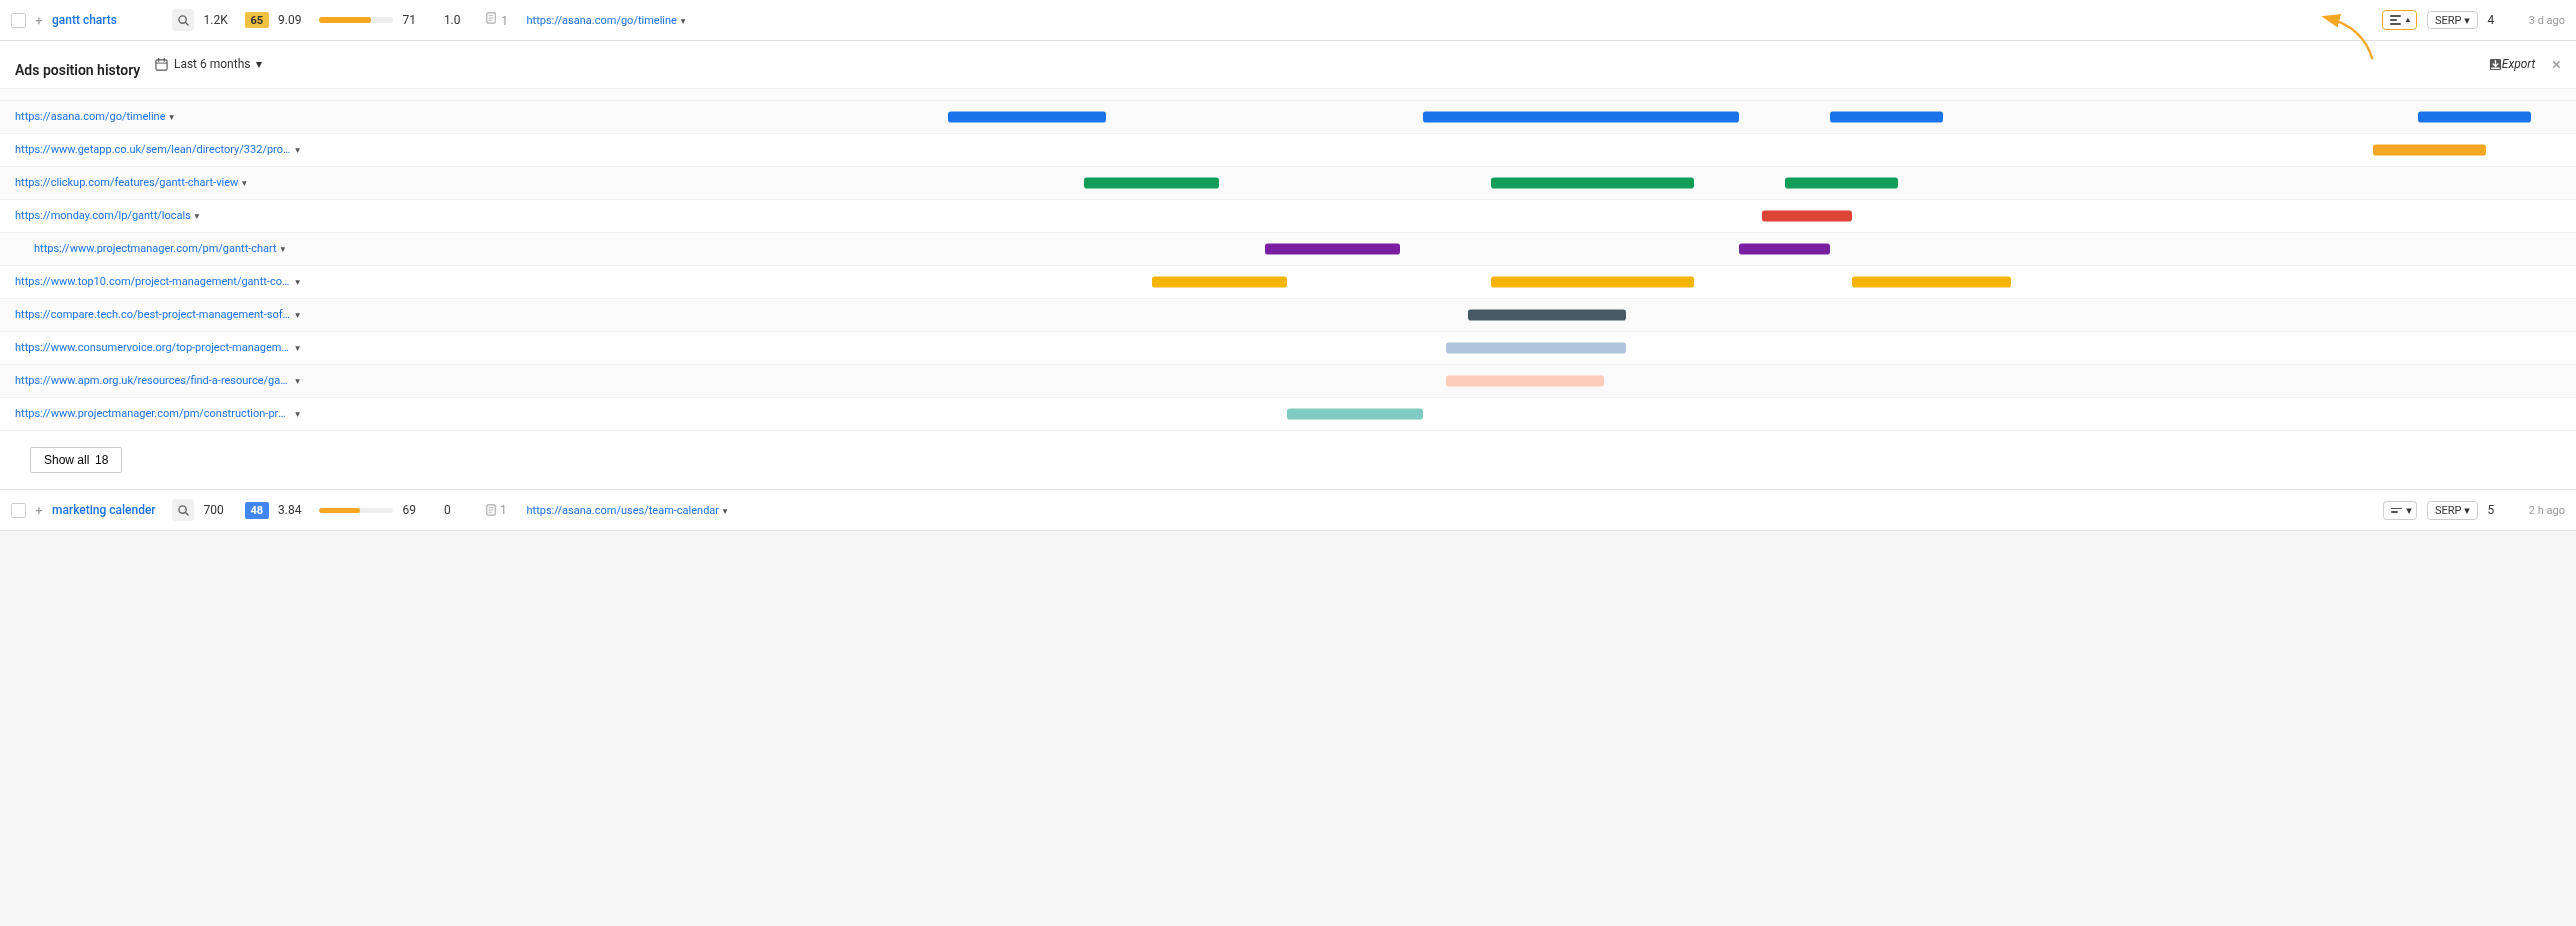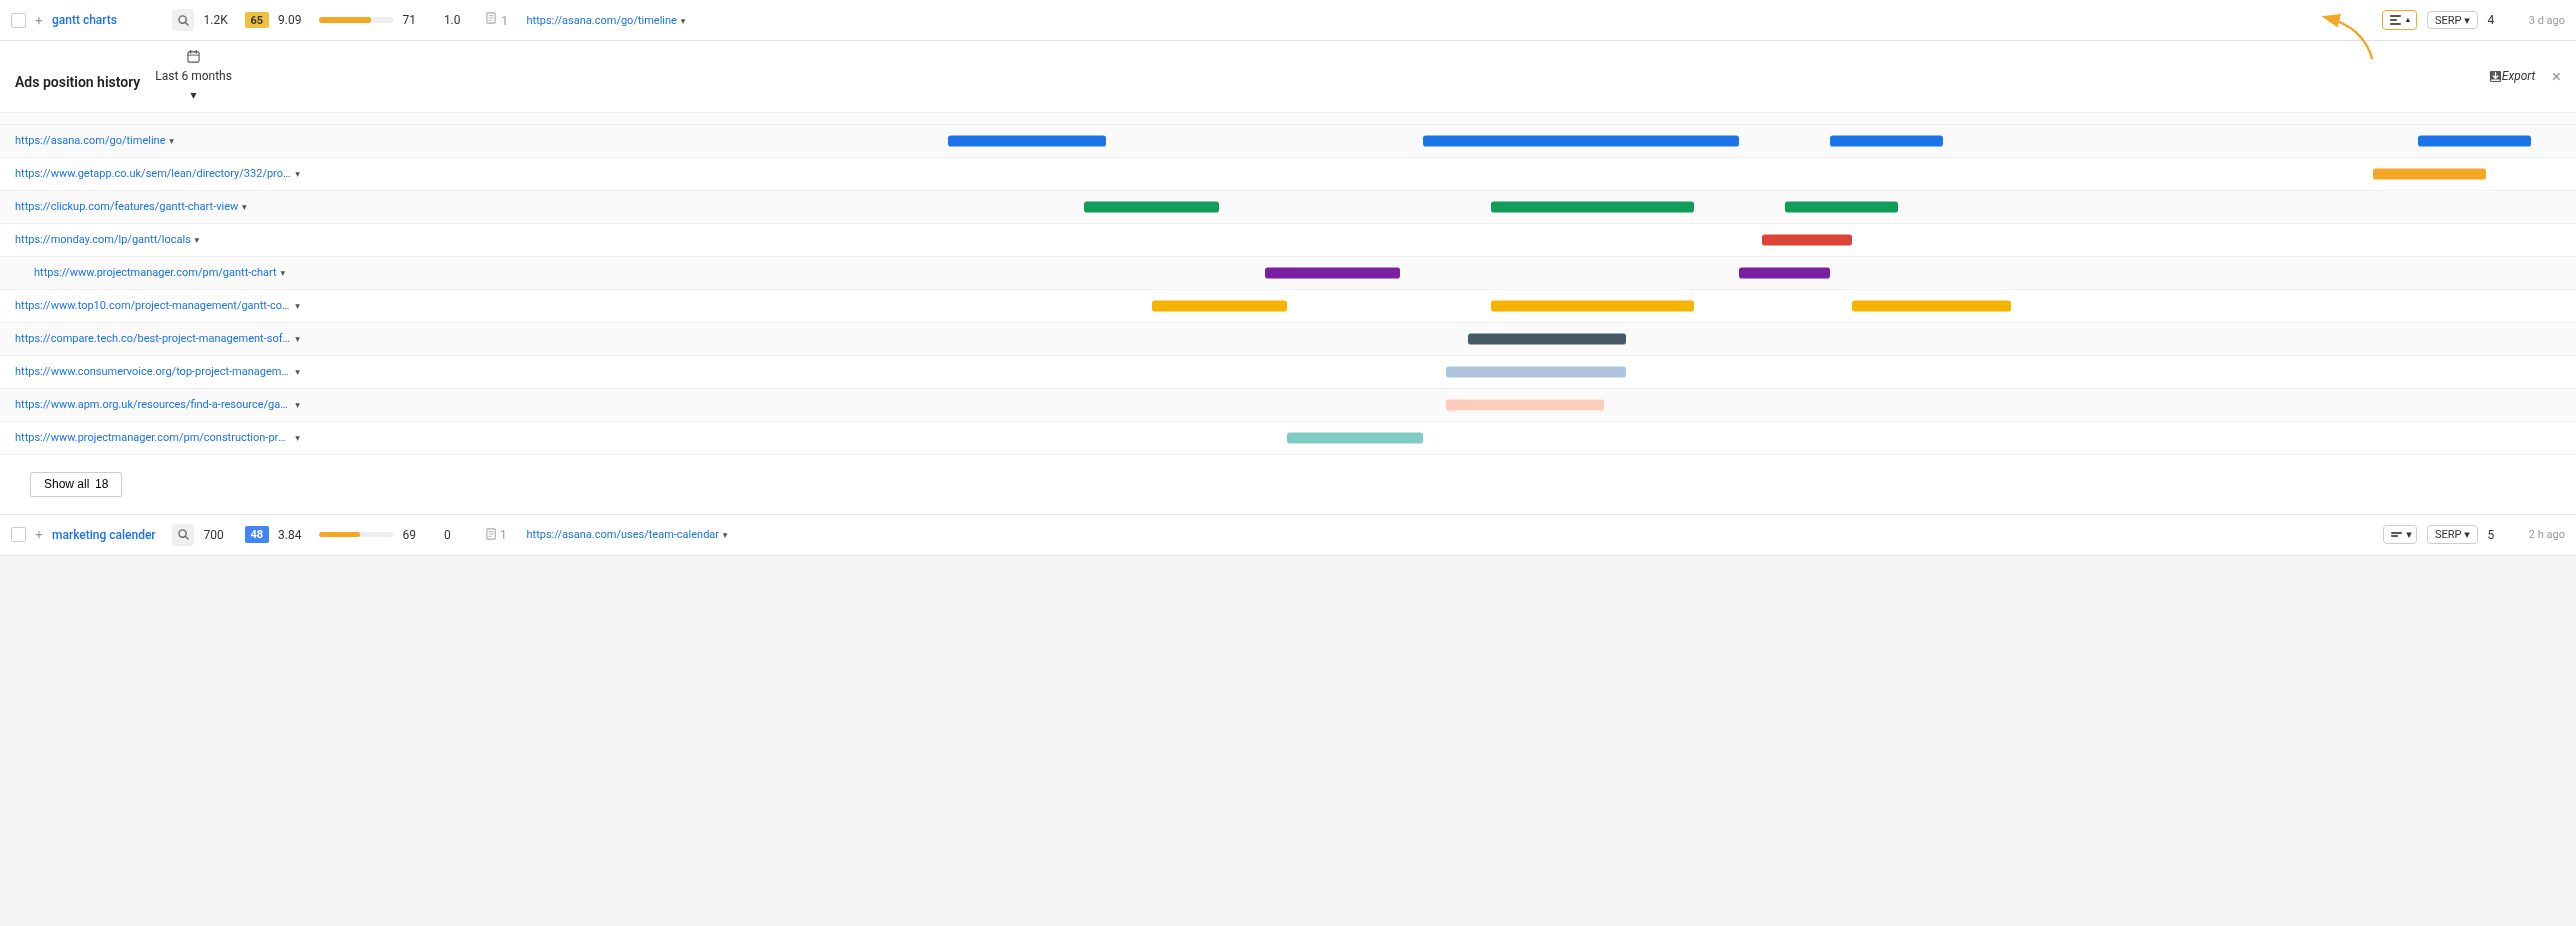--- a/index.html
+++ b/index.html
@@ -130,21 +130,20 @@
       color: #222;
       margin-top: 12px;
     }
 
     .date-filter {
       display: flex; align-items: center; gap: 5.6px;
       margin-left: 15px;
       cursor: pointer;
       color: #333;
       font-size: 12px;
-      flex-direction: column;
     }
 
     .export-btn {
       margin-left: auto;
       display: flex; align-items: center; gap: 0;
       font-size: 12px;
       color: #333;
       cursor: pointer;
       padding: 3.7px 9.3px;
       font-style: italic;

